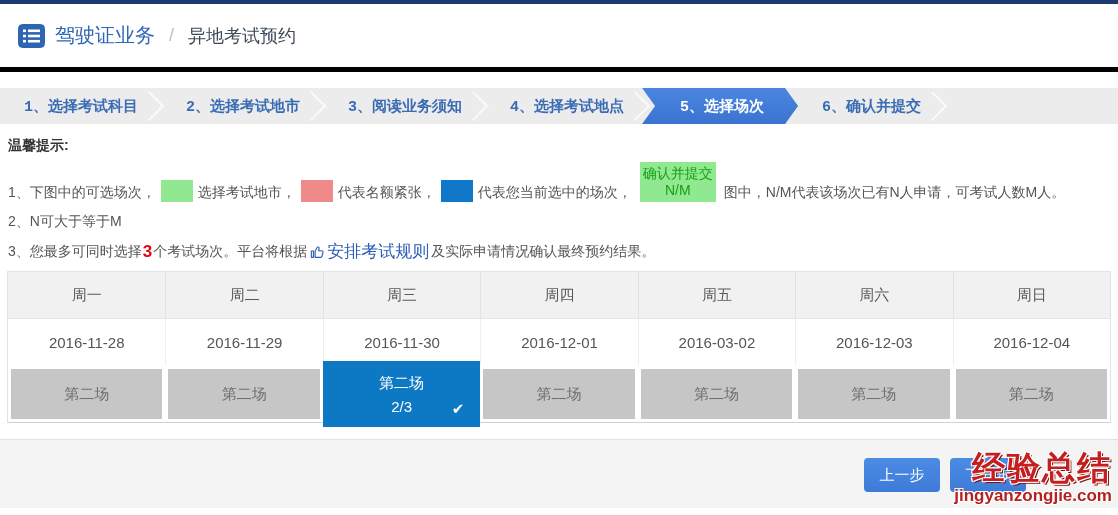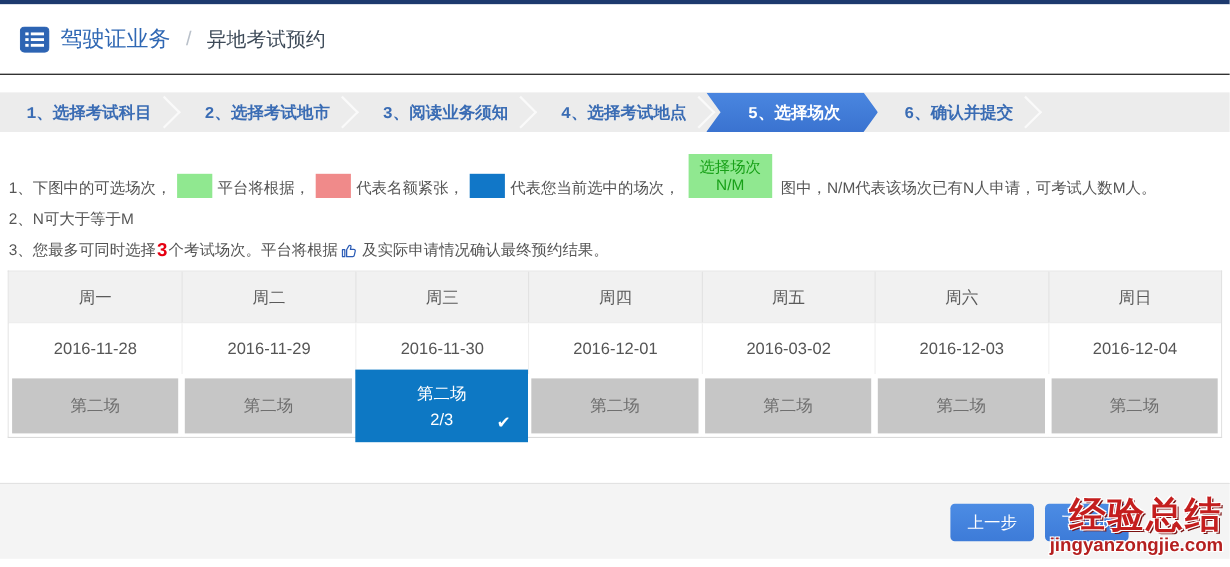--- a/index.html
+++ b/index.html
@@ -3,21 +3,21 @@
 <meta charset="utf-8">
 <style>
   html,body{margin:0;padding:0;}
   body{
     width:1118px;height:515px;position:relative;overflow:hidden;
     background:#fff;font-family:"Liberation Sans","DejaVu Sans",sans-serif;
     color:#555;
   }
   
   .top-accent{height:4px;background:#1d3a6e;}
-  .header{height:63px;display:flex;align-items:center;padding-left:18px;border-bottom:1px solid #000000;background:#fff;}
+  .header{height:63px;display:flex;align-items:center;padding-left:18px;border-bottom:5px solid #000000;background:#fff;}
   .header .icon-box{width:27px;height:24px;flex:0 0 auto;}
   .breadcrumb-root{color:#3068b4;font-size:20px;margin-left:10px;}
   .breadcrumb-sep{color:#b9c0c9;font-size:18px;margin:0 14px;}
   .page-title{color:#3d4a58;font-size:18px;}
   
   .steps{margin-top:16px;height:36px;display:flex;background:#ececec;align-items:stretch;overflow:hidden;}
   .step{position:relative;display:flex;align-items:center;justify-content:center;
         padding:0 24px;color:#3a6cb4;font-weight:bold;font-size:15px;white-space:nowrap;font-family:Liberation Mono, monospace;}
   .step.with-sep::after{content:"";position:absolute;right:2px;top:50%;width:19px;height:19px;
         border-top:2px solid #fafafa;border-right:2px solid #fafafa;
@@ -111,48 +111,50 @@
   <div class="step active">
     <span>5、选择场次</span>
   </div>
   <div class="step with-sep">
     <span>6、确认并提交</span>
   </div>
   <div class="step-filler"></div>
 </div>
 
 <div class="tips">
+  <div class="tips-heading">温馨提示:</div>
 
   <div class="tip-line1">
     <span>1、下图中的可选场次，</span>
     <span class="swatch swatch-green"></span>
-    <span>平台将根据，</span>
+    <span>选择考试地市，</span>
     <span class="swatch swatch-red"></span>
     <span>代表名额紧张，</span>
     <span class="swatch swatch-blue"></span>
     <span>代表您当前选中的场次，</span>
     <span class="sample-box">
-      <span>选择场次</span><br>
+      <span>确认并提交</span><br>
       <span>N/M</span>
     </span>
     <span>图中，N/M代表该场次已有N人申请，可考试人数M人。</span>
   </div>
 
   <div class="tip-line2">2、N可大于等于M</div>
 
   <div class="tip-line3">
     <span>3、您最多可同时选择</span>
     <span class="red-num">3</span>
     <span>个考试场次。平台将根据</span>
     <a class="rules-link" href="#">
       <span class="thumb">
         <svg width="16" height="16" viewBox="0 0 24 24">
           <path d="M3.5 10.5h3.2v9.5H3.5z M9.2 20h8.3c1 0 1.9-.7 2.1-1.7l1.3-5.8c.3-1.2-.7-2.4-2-2.4h-4.6l.8-3.7c.2-1-.5-1.9-1.5-1.9-.6 0-1.1.3-1.4.8l-3 5.2z" fill="none" stroke="#2d5db6" stroke-width="1.7" stroke-linejoin="round"></path>
         </svg>
       </span>
+      <span>安排考试规则</span>
     </a>
     <span>及实际申请情况确认最终预约结果。</span>
   </div>
 </div>
 
 <div class="schedule">
   <div class="t-row headers">
     <div class="th">周一</div>
     <div class="th">周二</div>
     <div class="th">周三</div>

